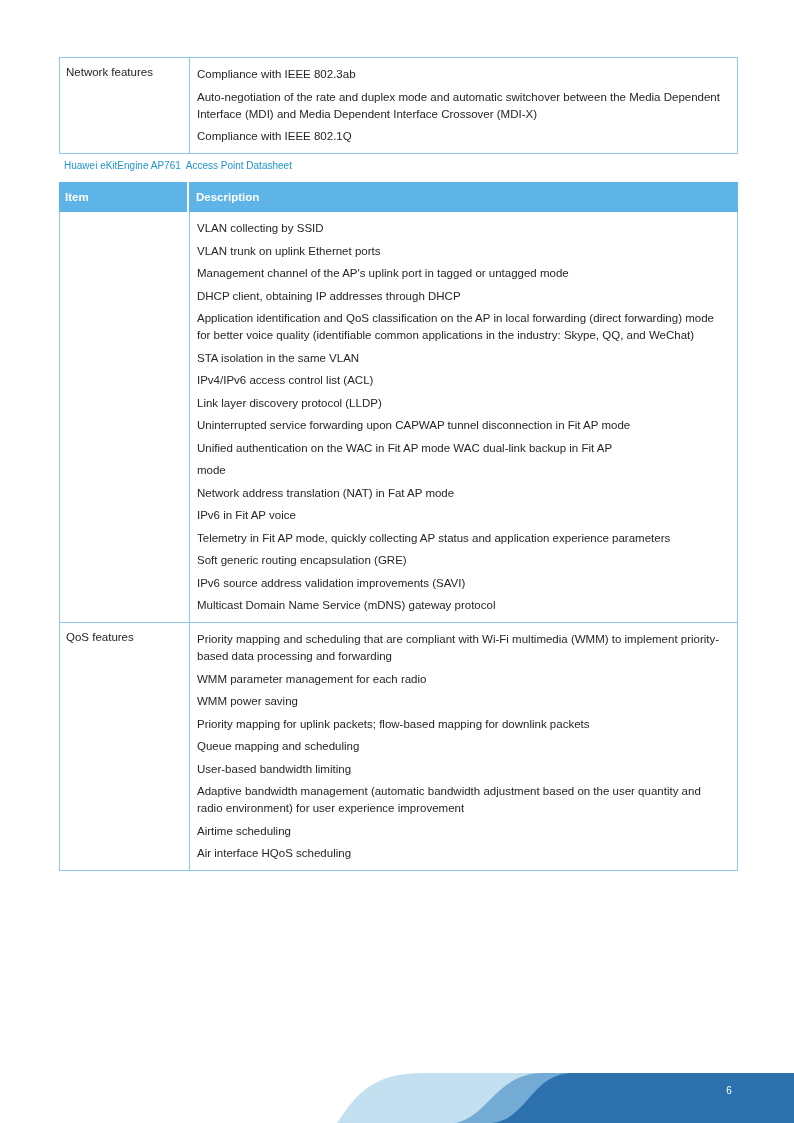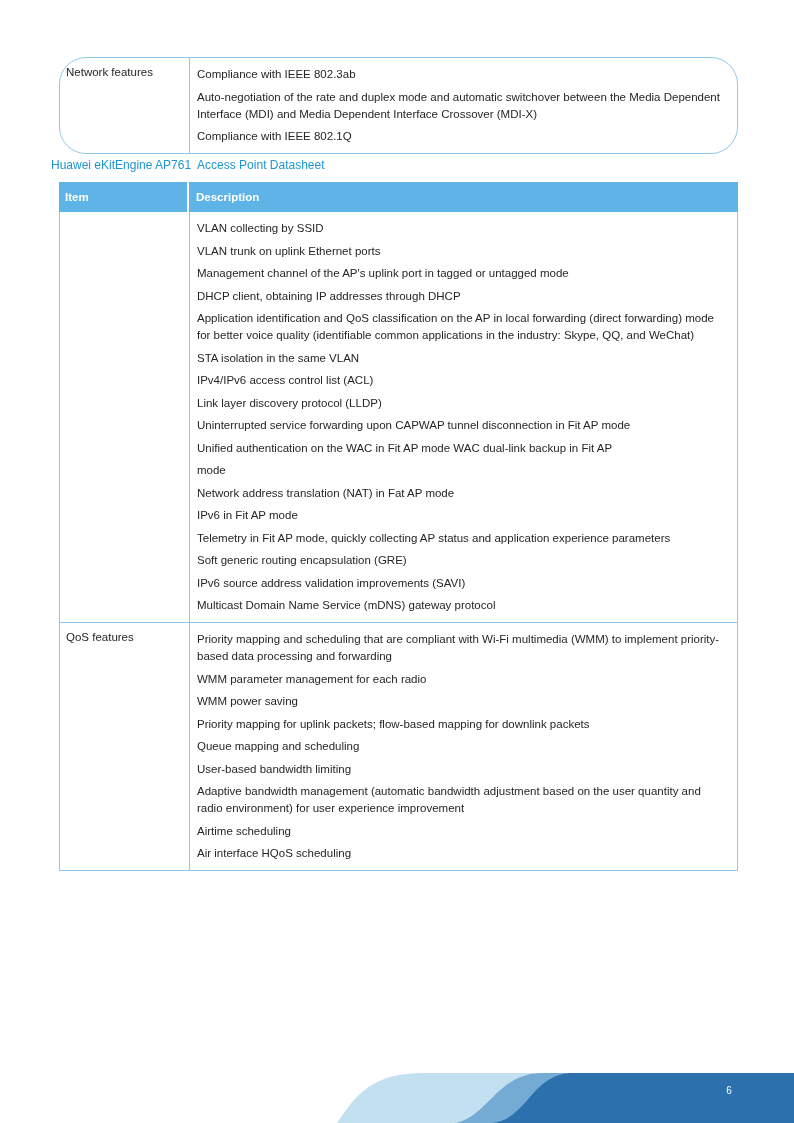--- a/index.html
+++ b/index.html
@@ -8,39 +8,39 @@
     width:794px; height:1123px;
     margin:0 auto;
     background:#ffffff;
     overflow:hidden;
     font-family:"Liberation Sans", sans-serif;
     font-size:11.5px;
     color:#262626;
   }
 
   
-  .tbl { position:absolute; left:59px; width:679px; box-sizing:border-box;border-radius:27px; }
+  .tbl { position:absolute; left:59px; width:679px; box-sizing:border-box; }
   .tr  { display:flex; box-sizing:border-box; }
   .td  { box-sizing:border-box; }
   .td.item {
     flex:0 0 130px; width:130px;
     border-right:1px solid #8EC9ED;
     padding:8px 4px 8px 6px;
   }
   .td.desc { flex:1; padding:8px 14px 8px 7px; }
   .para { margin:0 0 5.5px 0; line-height:17px; }
   .para:last-child { margin-bottom:0; }
 
   
   .top-tbl { top:57px; border:1px solid #8EC9ED; }
 
   
   .caption {
-    position:absolute; left:51px; top:158px;
-    font-size:12px; line-height:15px;
+    position:absolute; left:64px; top:158px;
+    font-size:10px; line-height:15px;
     color:#1E95D2;
     white-space:pre;
   }
 
   
   .main-tbl { top:174px; }
   .thead {
     display:flex; height:30px;
     background:#5EB4E7;
     color:#ffffff; font-weight:bold;margin-top:8px;
@@ -109,21 +109,21 @@
               <p class="para">Link layer discovery protocol (LLDP)</p>
 
               <p class="para">Uninterrupted service forwarding upon CAPWAP tunnel disconnection in Fit AP mode</p>
 
               <p class="para">Unified authentication on the WAC in Fit AP mode WAC dual-link backup in Fit AP</p>
 
               <p class="para">mode</p>
 
               <p class="para">Network address translation (NAT) in Fat AP mode</p>
 
-              <p class="para">IPv6 in Fit AP mode</p>
+              <p class="para">IPv6 in Fit AP voice</p>
 
               <p class="para">Telemetry in Fit AP mode, quickly collecting AP status and application experience parameters</p>
 
               <p class="para">Soft generic routing encapsulation (GRE)</p>
 
               <p class="para">IPv6 source address validation improvements (SAVI)</p>
 
               <p class="para">Multicast Domain Name Service (mDNS) gateway protocol</p>
             </div>
         </div>

